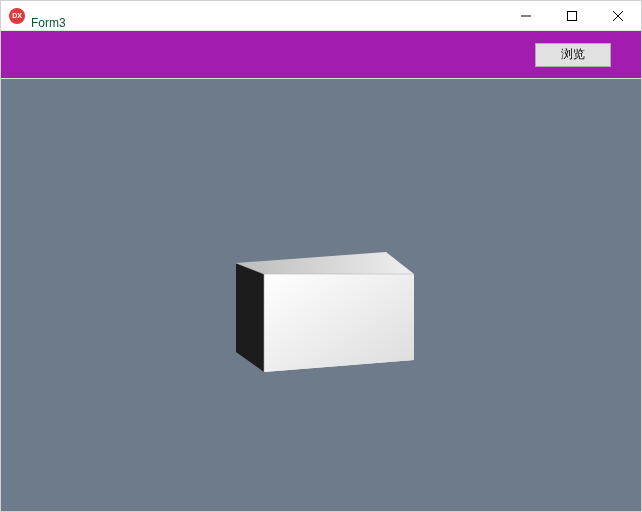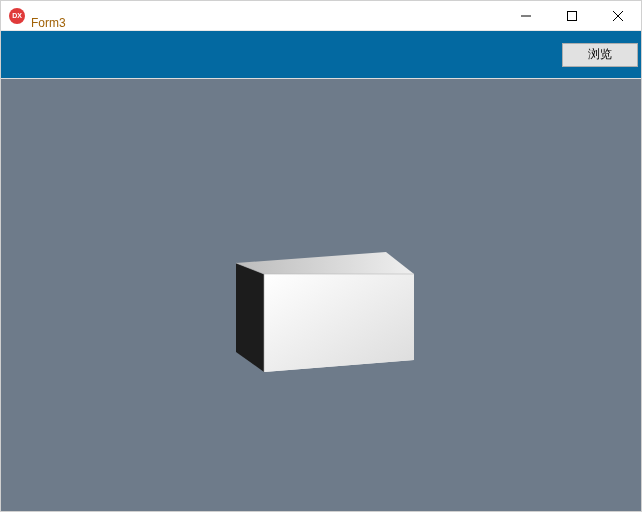--- a/index.html
+++ b/index.html
@@ -36,21 +36,21 @@
     }
     .app-icon-text {
       color: #fff;
       font-size: 7px;
       font-weight: bold;
       line-height: 1;
     }
     .title-text {
       flex: 0 0 auto;
       font-size: 12px;
-      color: #a16207;
+      color: #14532d;
       margin-top: 15px;
     }
     .title-spacer {
       flex: 1 1 auto;
     }
     .win-controls {
       display: flex;
       height: 100%;
     }
     .win-btn {
@@ -59,26 +59,26 @@
       display: flex;
       align-items: center;
       justify-content: center;
       color: #000;
     }
     .win-btn svg {
       display: block;
     }
     .toolbar {
       height: 48px;
-      background: #0369a1;
+      background: #a21caf;
       border-bottom: 1px solid #dcdcdc;
       display: flex;
       align-items: center;
       justify-content: flex-end;
-      padding-right: 3px;
+      padding-right: 30px;
     }
     .browse-btn {
       width: 76px;
       height: 24px;
       background: #e1e1e1;
       border: 1px solid #adadad;
       display: flex;
       align-items: center;
       justify-content: center;
       font-size: 12px;

